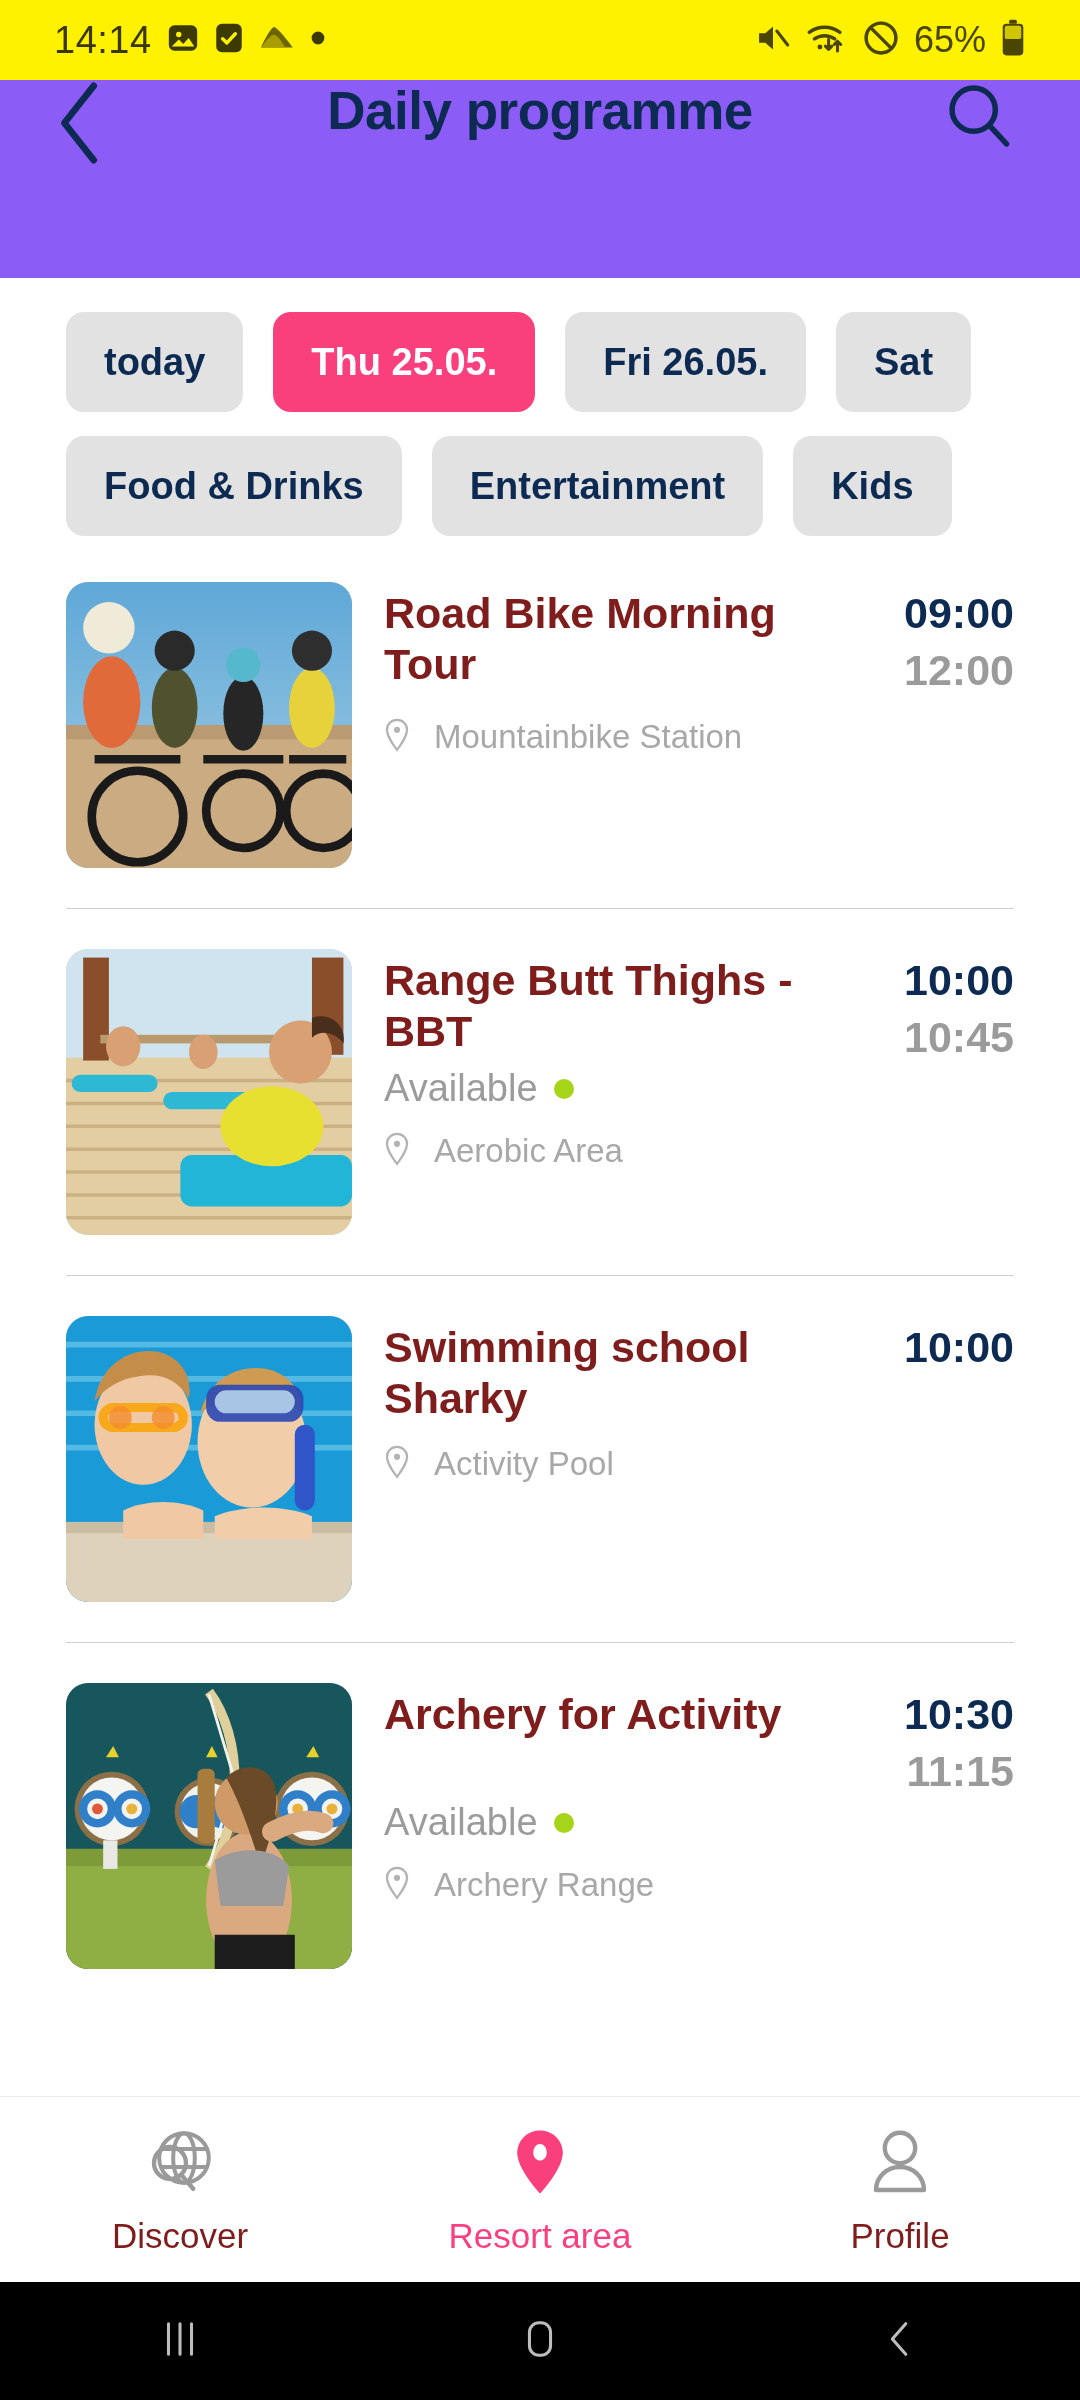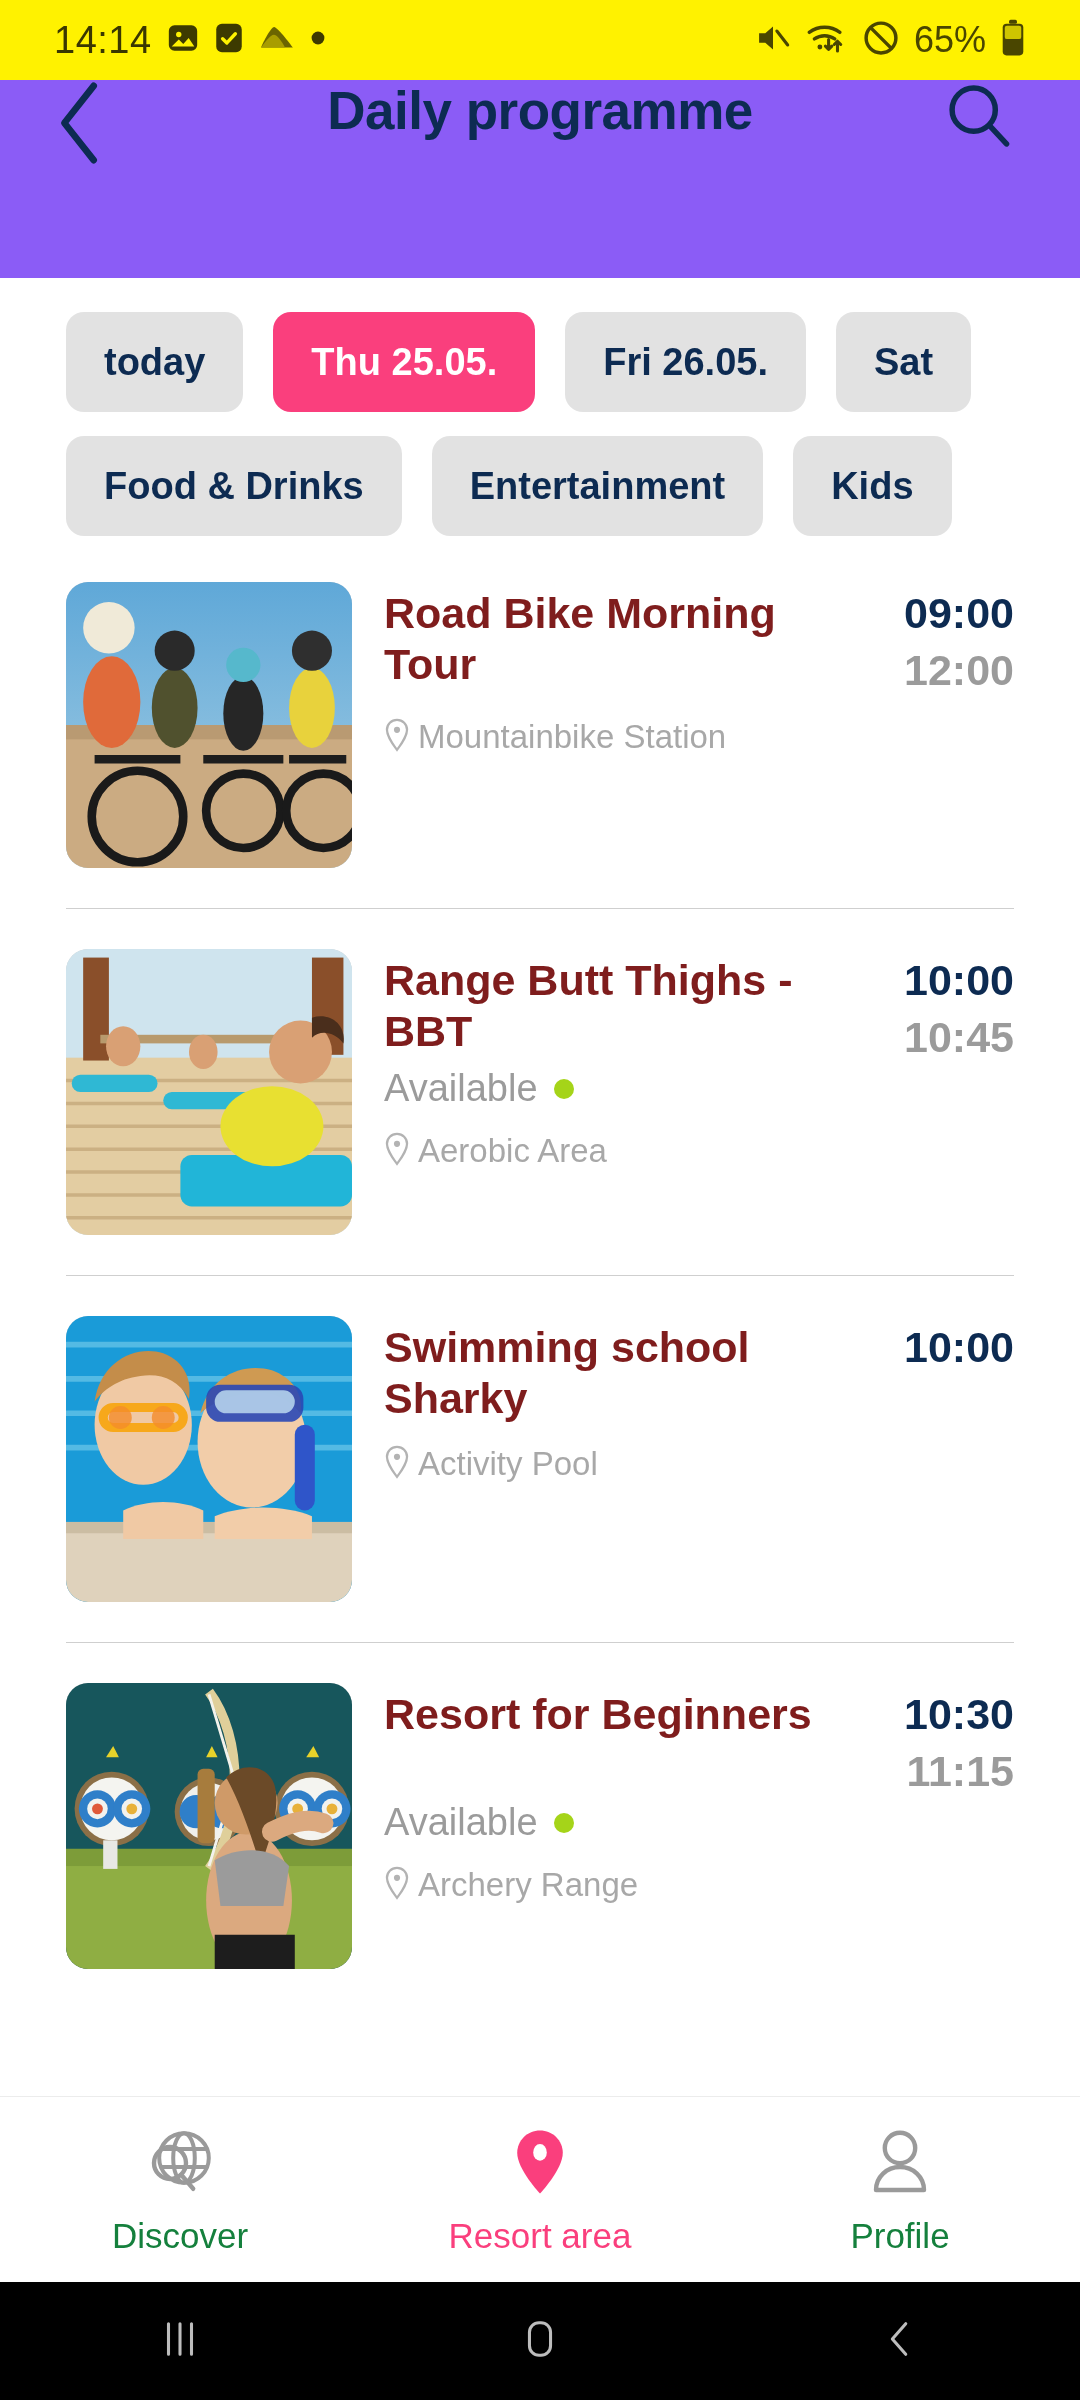--- a/index.html
+++ b/index.html
@@ -62,30 +62,30 @@
   .ev-title {
     font-size:43px; font-weight:700; color:#7f1d1d; line-height:1.18;
     flex:1 1 auto; padding-right:20px;
   }
   .ev-times { flex:0 0 auto; text-align:right; min-width:148px; }
   .ev-start { font-size:43px; font-weight:700; color:#0d2b52; line-height:1.18; }
   .ev-end { font-size:43px; font-weight:700; color:#9b9b9b; line-height:1.2; margin-top:6px; }
   .ev-avail { display:flex; align-items:center; gap:16px; margin-top:4px; }
   .ev-avail-text { font-size:38px; color:#9b9b9b; }
   .dot { width:20px; height:20px; border-radius:50%; background:#A5D419; display:block; }
-  .ev-loc { display:flex; align-items:flex-start; gap:8px; margin-top:22px; }
+  .ev-loc { display:flex; align-items:flex-start; gap:24px; margin-top:22px; }
   .ev-loc-text { font-size:33px; color:#a8a8a8; }
 
   
   .bottomnav {
     flex:0 0 auto; height:186px; display:flex; align-items:center;
     background:#fff; border-top:1px solid #ececec;
   }
   .navitem { flex:1 1 33.33%; display:flex; flex-direction:column; align-items:center; gap:12px; }
-  .navlabel { font-size:35px; color:#15803d; }
+  .navlabel { font-size:35px; color:#7f1d1d; }
   .navitem.active .navlabel { color:#FA3F7D; }
 
   
   .androidnav {
     flex:0 0 118px; background:#000; display:flex; align-items:center;
   }
   .an-btn { flex:1 1 33.33%; display:flex; align-items:center; justify-content:center; }
 </style>
 </head>
 <body>
@@ -365,21 +365,21 @@
           <ellipse cx="64" cy="76" rx="15" ry="24" fill="#dba97f"></ellipse>
           <circle cx="63" cy="42" r="11" fill="#cf9a68"></circle>
           <path d="M56 33c6-6 15-4 17 3 2 8-2 20-5 28-3-10-7-22-12-31z" fill="#6b4a28"></path>
           <path d="M52 62c8-5 20-5 26 2l-2 14H54z" fill="#9b9b9b"></path>
           <path d="M52 88h28v12H52z" fill="#1d1d1d"></path>
           <path d="M72 52c6-3 12-5 18-3" stroke="#dba97f" stroke-width="7" fill="none" stroke-linecap="round"></path>
         </svg>
       </div>
       <div class="ev-body">
         <div class="ev-topline">
-          <div class="ev-title">Resort for Beginners</div>
+          <div class="ev-title">Archery for Activity</div>
           <div class="ev-times">
             <div class="ev-start">10:30</div>
             <div class="ev-end">11:15</div>
           </div>
         </div>
         <div class="ev-avail">
           <span class="ev-avail-text">Available</span>
           <span class="dot"></span>
         </div>
         <div class="ev-loc">

